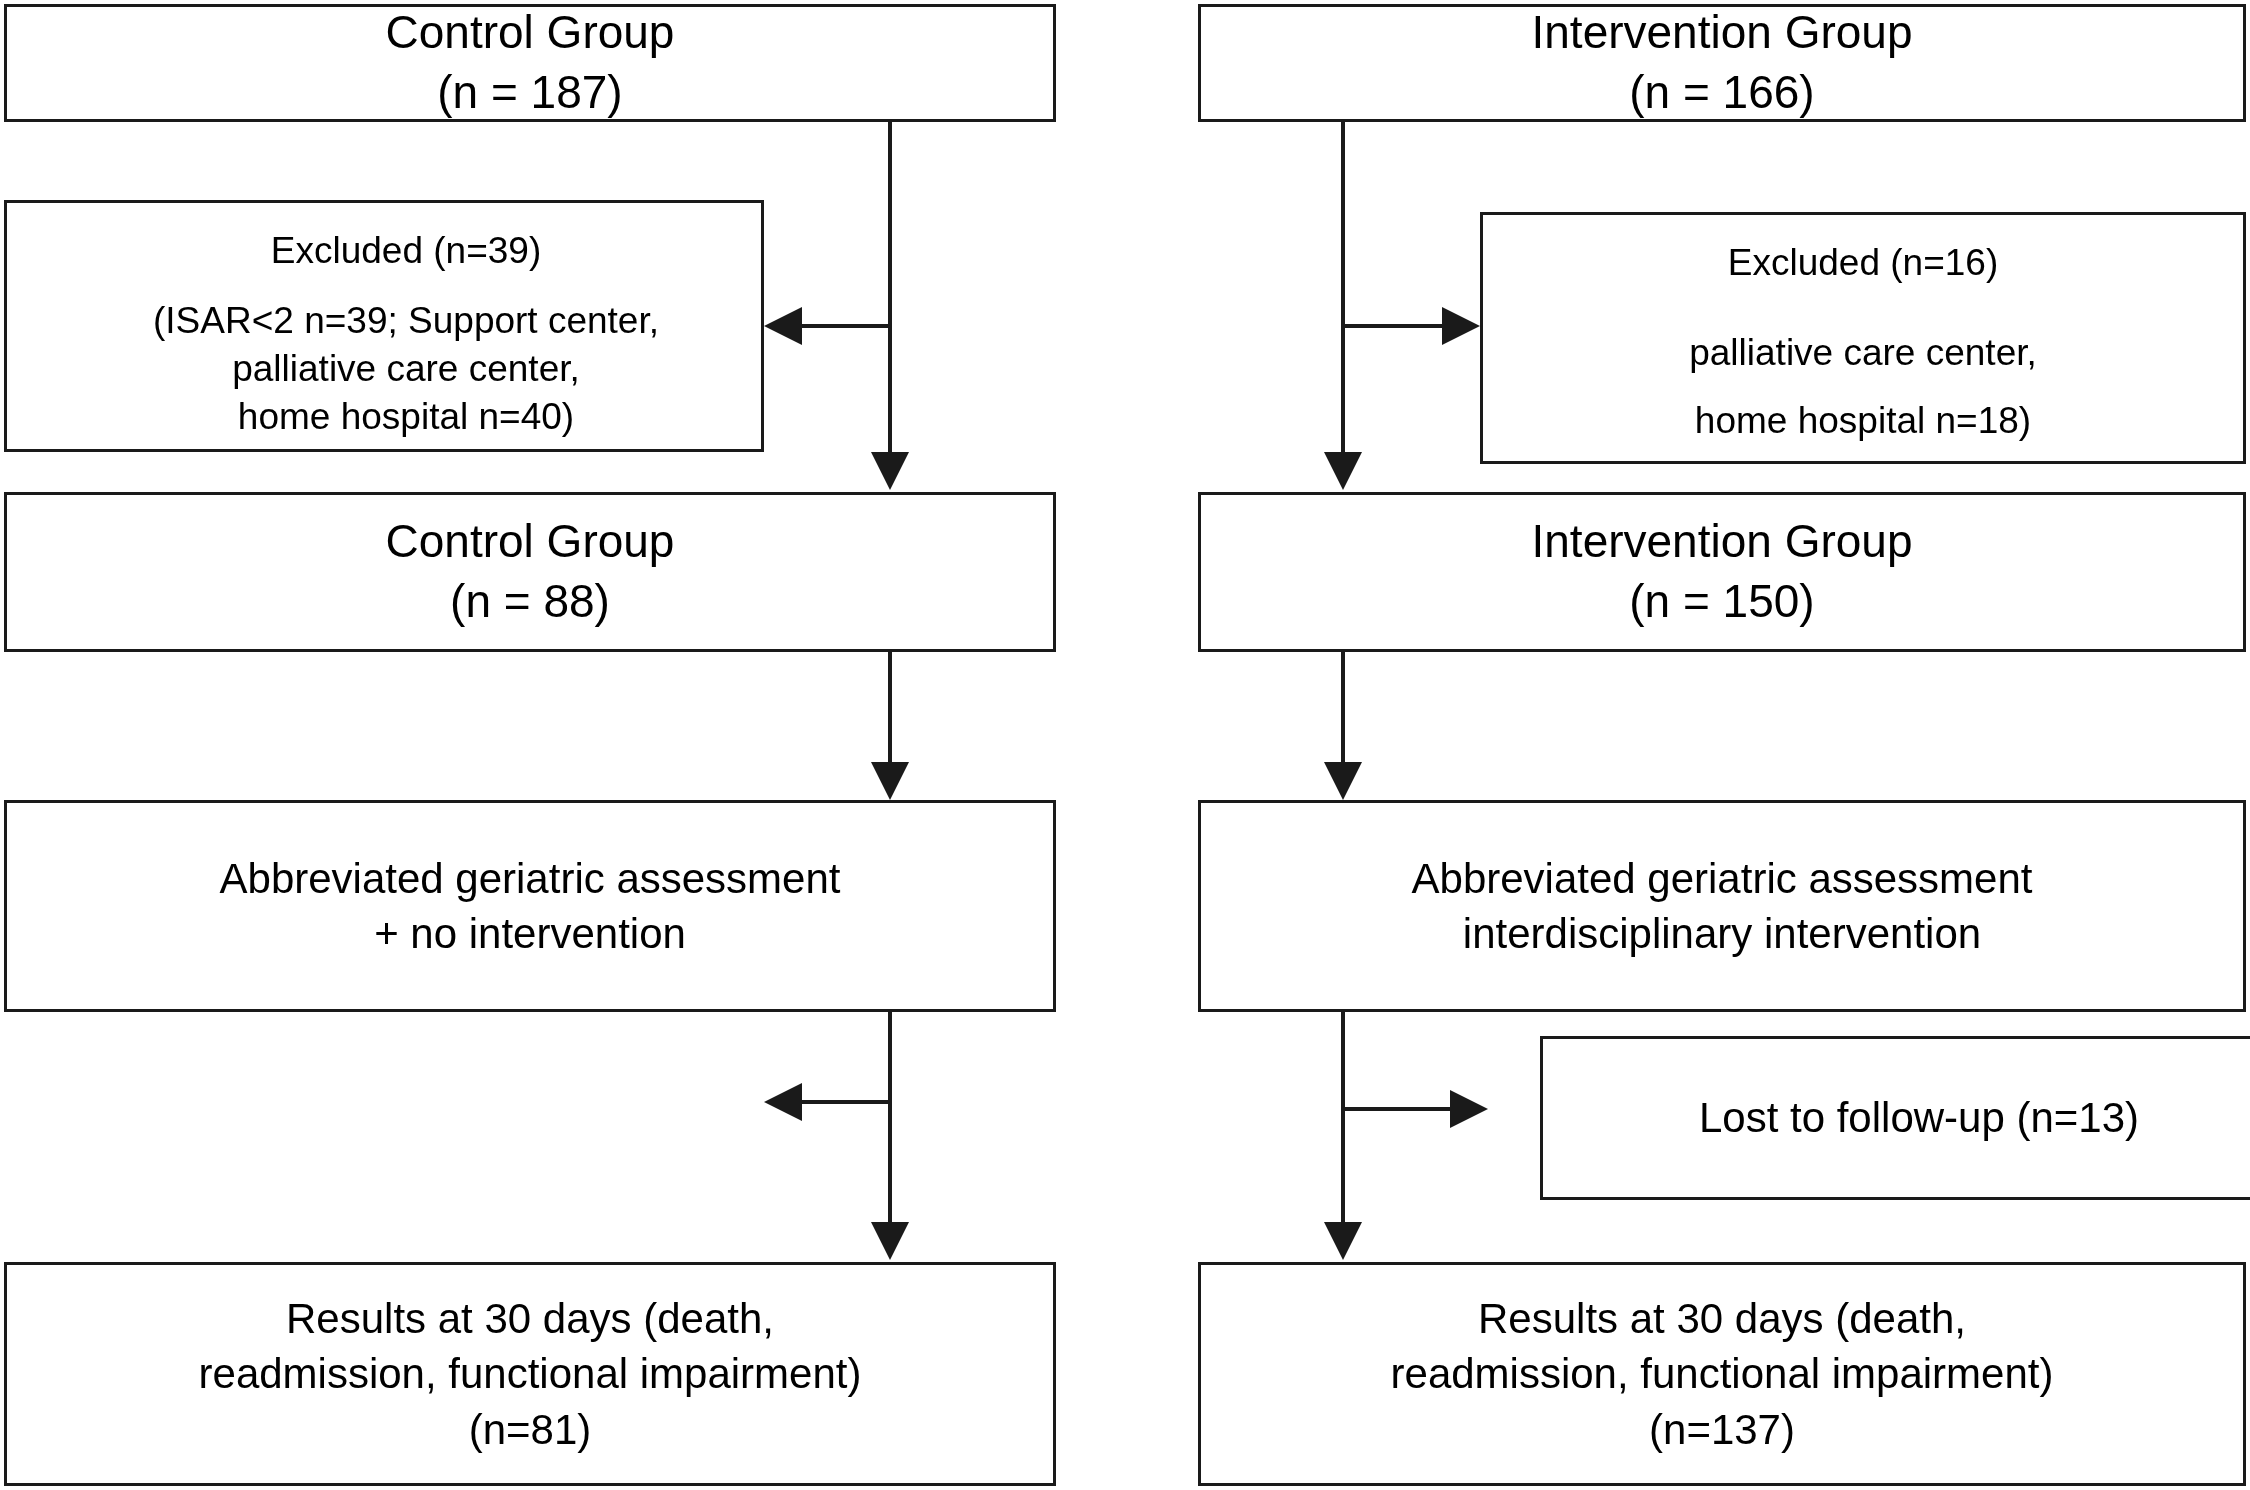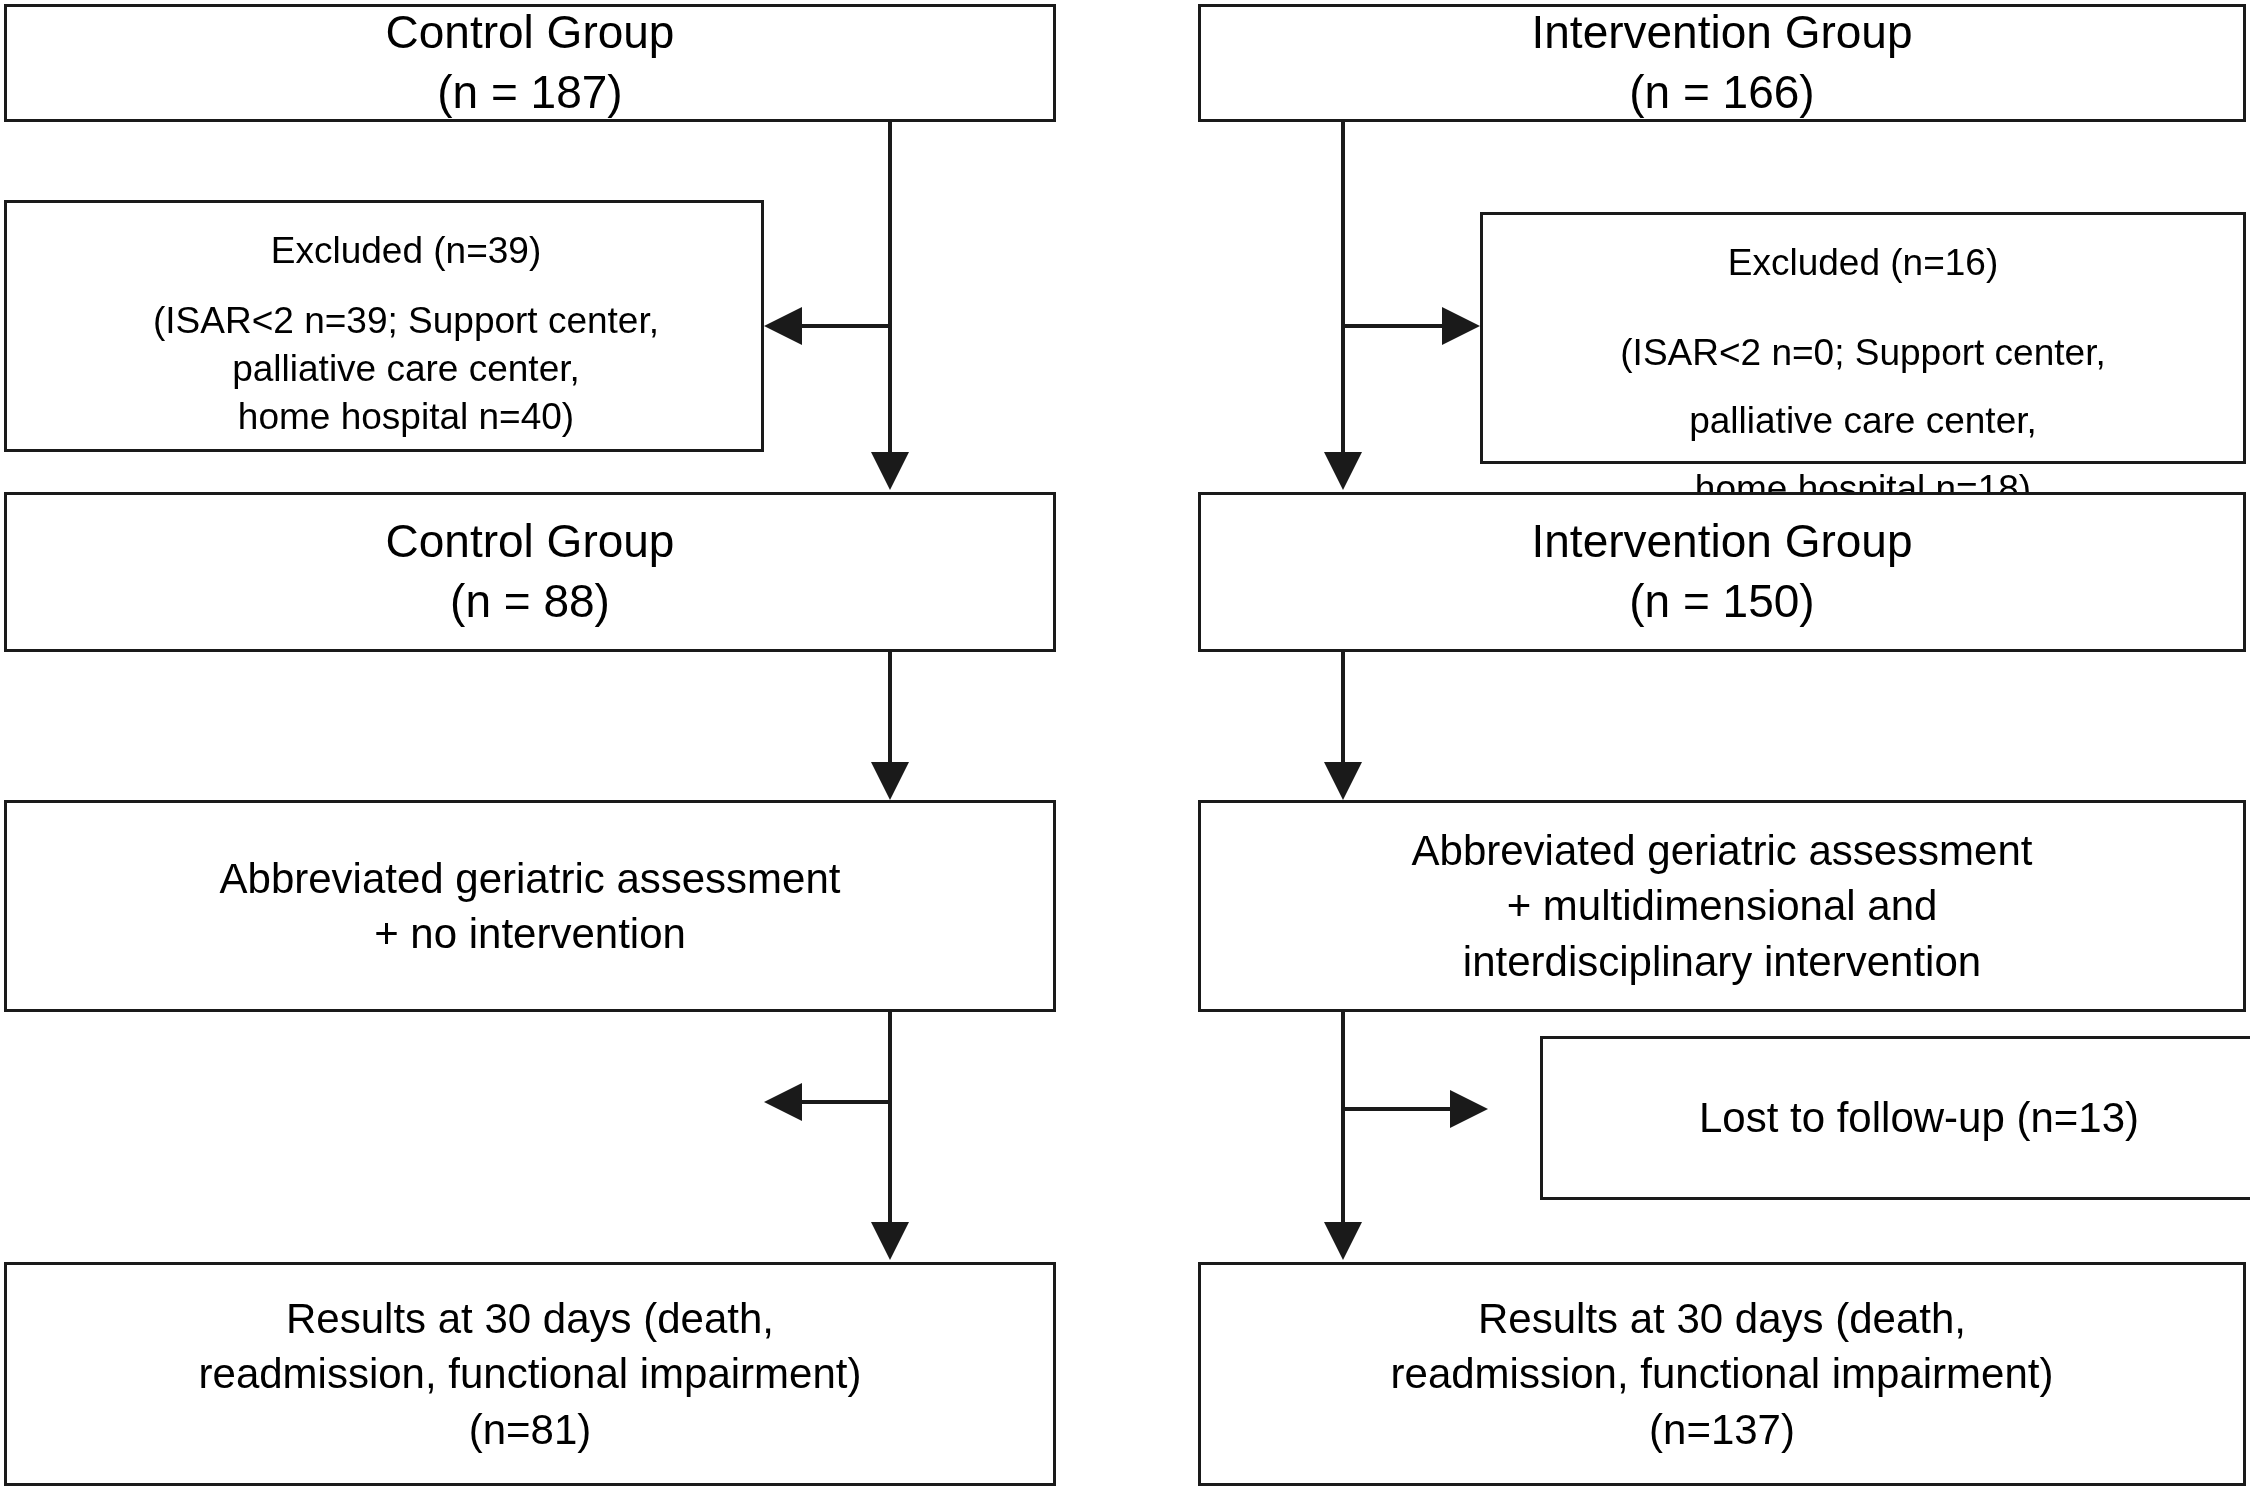--- a/index.html
+++ b/index.html
@@ -123,33 +123,31 @@
   <div class="hline" style="left:802px; top:1100px; width:88px;"></div>
   <div class="arrow-left" style="left:764px; top:1083px;"></div>
 
   <div class="box t-big" style="left:1198px; top:4px; width:1048px; height:118px;">
     <span class="line">Intervention Group</span>
     <span class="line">(n = 166)</span>
   </div>
 
   <div class="box t-sm" style="left:1480px; top:212px; width:766px; height:252px; justify-content:flex-start; padding-top:24px;gap:20px;">
     <span class="line" style="margin-bottom:22px;">Excluded (n=16)</span>
-    <span class="line">(ISAR&lt;2 n=0; Support center,</span>
     <span class="line">palliative care center,</span>
     <span class="line">home hospital n=18)</span>
   </div>
 
   <div class="box t-big" style="left:1198px; top:492px; width:1048px; height:160px;">
     <span class="line">Intervention Group</span>
     <span class="line">(n = 150)</span>
   </div>
 
   <div class="box t-mid" style="left:1198px; top:800px; width:1048px; height:212px;">
     <span class="line">Abbreviated geriatric assessment</span>
-    <span class="line">+ multidimensional and</span>
     <span class="line">interdisciplinary intervention</span>
   </div>
 
   <div class="box t-mid" style="left:1540px; top:1036px; width:758px; height:164px;">
     <span class="line">Lost to follow-up (n=13)</span>
   </div>
 
   <div class="box t-mid" style="left:1198px; top:1262px; width:1048px; height:224px;">
     <span class="line">Results at 30 days (death,</span>
     <span class="line">readmission, functional impairment)</span>

